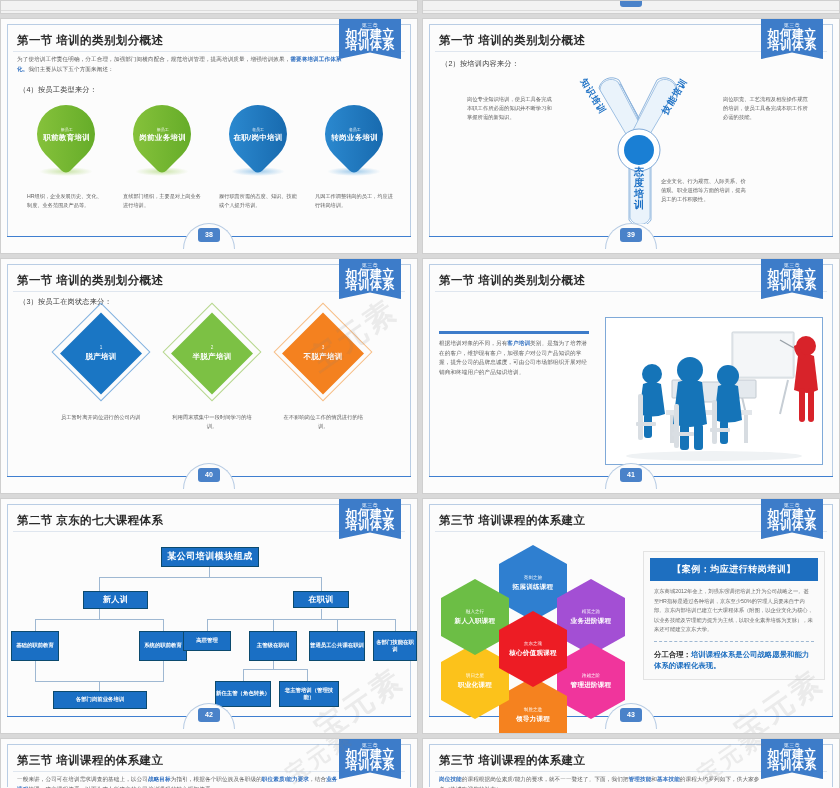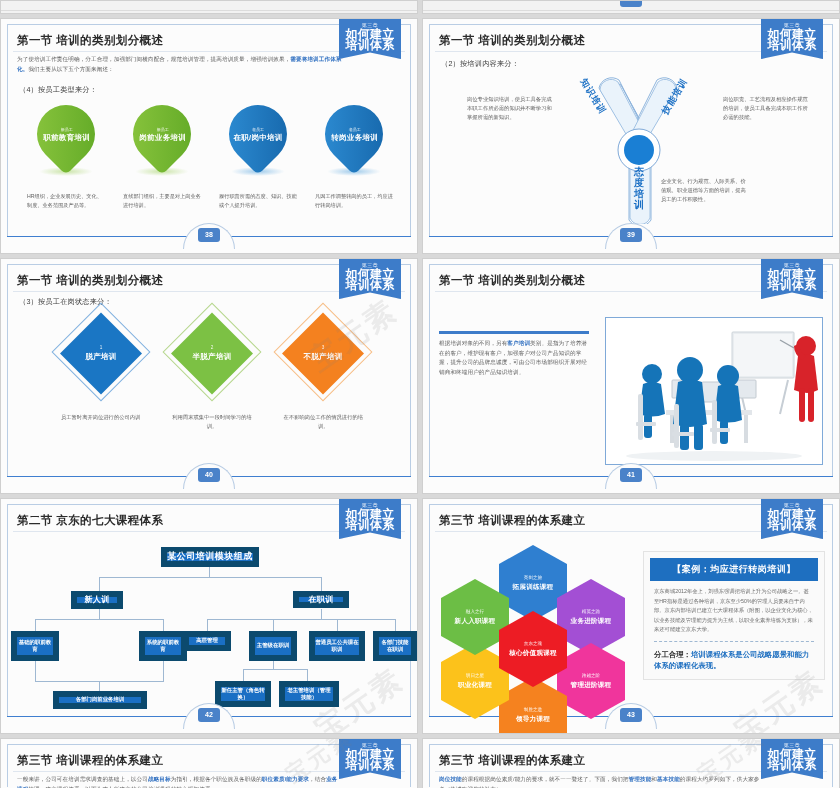--- a/index.html
+++ b/index.html
@@ -169,21 +169,21 @@
     overflow: hidden;
   }
 
   
   .org { position: absolute; left: 10px; top: 40px; right: 10px; bottom: 24px; }
   .ob {
     position: absolute; background: #1a6fc4; color: #fff;
     font-size: 5.4px; line-height: 7.5px; text-align: center;
     display: flex; align-items: center; justify-content: center;
     padding: 1px 0; font-weight: 600;
-    border: 6px solid #0c4a6e;
+    border: 1px solid #0c4a6e;
   }
   .ob.root { font-size: 9px; font-weight: bold; letter-spacing: .5px;}
   .ob.lv2 { font-size: 8px; font-weight: bold; letter-spacing:.4px;}
   .ln { position: absolute; background: #9fb8d2; }
 
   
   .hexwrap { position: absolute; left: 16px; top: 46px; width: 190px; height: 160px; }
   .hex {
     position: absolute; width: 68px; height: 76px;
     clip-path: polygon(50% 0%, 100% 25%, 100% 75%, 50% 100%, 0% 75%, 0% 25%);
@@ -547,21 +547,21 @@
       <div class="ln" style="left:196px;top:80px;width:1px;height:12px;"></div>
       <div class="ln" style="left:262px;top:80px;width:1px;height:12px;"></div>
       <div class="ln" style="left:326px;top:80px;width:1px;height:12px;"></div>
       <div class="ln" style="left:384px;top:80px;width:1px;height:12px;"></div>
       <div class="ln" style="left:262px;top:116px;width:1px;height:14px;"></div>
       <div class="ln" style="left:232px;top:130px;width:64px;height:1px;"></div>
       <div class="ln" style="left:232px;top:130px;width:1px;height:12px;"></div>
       <div class="ln" style="left:296px;top:130px;width:1px;height:12px;"></div>
 
       <div class="ob root" style="left:150px;top:8px;width:98px;height:20px;">某公司培训模块组成</div>
-      <div class="ob lv2" style="left:60px;top:52px;width:52px;height:18px;">新人训</div>
+      <div class="ob lv2" style="left:72px;top:52px;width:65px;height:18px;">新人训</div>
       <div class="ob lv2" style="left:282px;top:52px;width:56px;height:17px;">在职训</div>
 
       <div class="ob" style="left:0px;top:92px;width:48px;height:30px;">基础的职前教育</div>
       <div class="ob" style="left:128px;top:92px;width:48px;height:30px;">系统的职前教育</div>
       <div class="ob" style="left:42px;top:152px;width:94px;height:18px;">各部门岗前业务培训</div>
 
       <div class="ob" style="left:172px;top:92px;width:48px;height:20px;">高层管理</div>
       <div class="ob" style="left:238px;top:92px;width:48px;height:30px;">主管级在职训</div>
       <div class="ob" style="left:298px;top:92px;width:56px;height:30px;">普通员工公共课在职训</div>
       <div class="ob" style="left:362px;top:92px;width:44px;height:30px;">各部门技能在职训</div>

